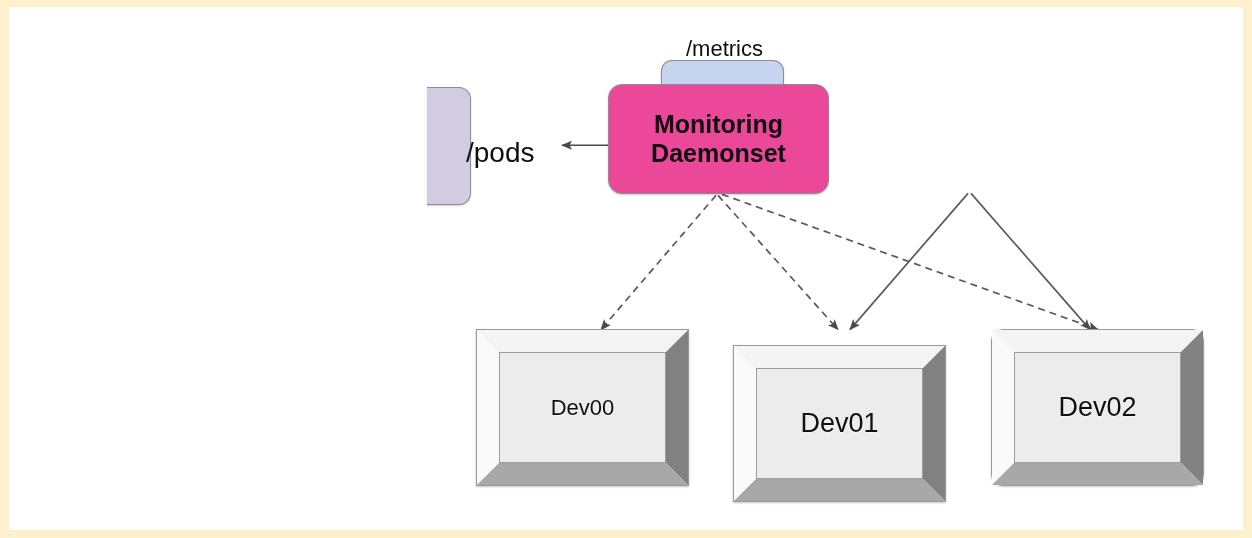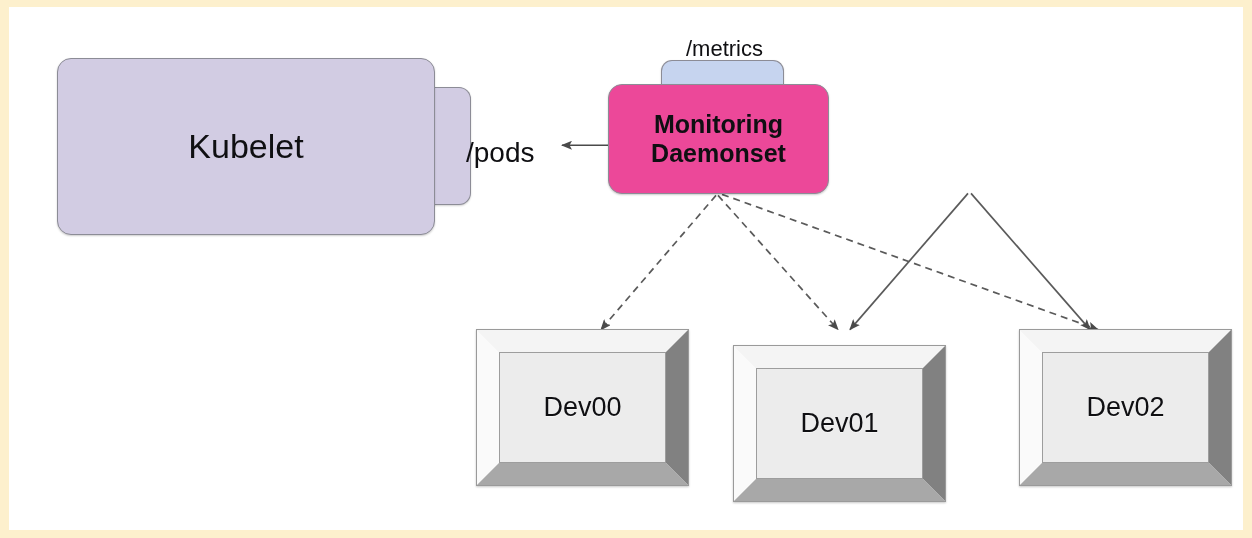--- a/index.html
+++ b/index.html
@@ -152,23 +152,20 @@
       <path d="M 709 188 L 829 322" fill="none" stroke="#5a5a5a" stroke-width="1.7" stroke-dasharray="7 5" marker-end="url(#arrow-dashed)"></path>
       <path d="M 713 187 L 1089 322" fill="none" stroke="#5a5a5a" stroke-width="1.7" stroke-dasharray="7 5" marker-end="url(#arrow-dashed)"></path>
 
       
       <path d="M 959 186 L 841 322" fill="none" stroke="#5a5a5a" stroke-width="1.7" marker-end="url(#arrow-solid)"></path>
       <path d="M 962 186 L 1081 322" fill="none" stroke="#5a5a5a" stroke-width="1.7" marker-end="url(#arrow-solid)"></path>
     </svg>
 
     <div class="tab-stub purple right-tab" style="left:418px; top:80px; width:44px; height:118px;"></div>
 
-    <div class="rounded-node purple" style="left:48px; top:51px; width:378px; height:177px; font-size:34px;">
-      <span>Kubelet</span>
-    </div>
 
     <span class="edge-label" style="left:457px; top:130px; font-size:28px;">/pods</span>
 
     <span class="edge-label" style="left:658px; top:29px; font-size:22px;margin-left:19px;">/metrics</span>
 
     <div class="tab-stub blue top-tab" style="left:652px; top:53px; width:123px; height:48px;"></div>
 
     <div class="rounded-node blue" style="left:599px; top:77px; width:221px; height:110px; font-size:25px;">
       <span>Monitoring
 Daemonset</span>
@@ -176,37 +173,37 @@
 
 
     <div class="device-node" style="left:467px; top:322px; width:213px; height:157px;">
       <div class="bevel">
         <span class="face-top"></span>
         <span class="face-left"></span>
         <span class="face-right"></span>
         <span class="face-bottom"></span>
       </div>
       <div class="inner-well">
-        <span class="device-label" style="font-size:27px;text-align:right;">Dev00</span>
+        <span class="device-label" style="font-size:22px;text-align:right;">Dev00</span>
       </div>
     </div>
 
     <div class="device-node" style="left:724px; top:338px; width:213px; height:157px;">
       <div class="bevel">
         <span class="face-top"></span>
         <span class="face-left"></span>
         <span class="face-right"></span>
         <span class="face-bottom"></span>
       </div>
       <div class="inner-well">
         <span class="device-label" style="font-size:27px;">Dev01</span>
       </div>
     </div>
 
-    <div class="device-node" style="left:1010px; top:322px; width:213px; height:157px;">
+    <div class="device-node" style="left:982px; top:322px; width:213px; height:157px;border-radius:12px;">
       <div class="bevel">
         <span class="face-top"></span>
         <span class="face-left"></span>
         <span class="face-right"></span>
         <span class="face-bottom"></span>
       </div>
       <div class="inner-well">
         <span class="device-label" style="font-size:27px;">Dev02</span>
       </div>
     </div>

